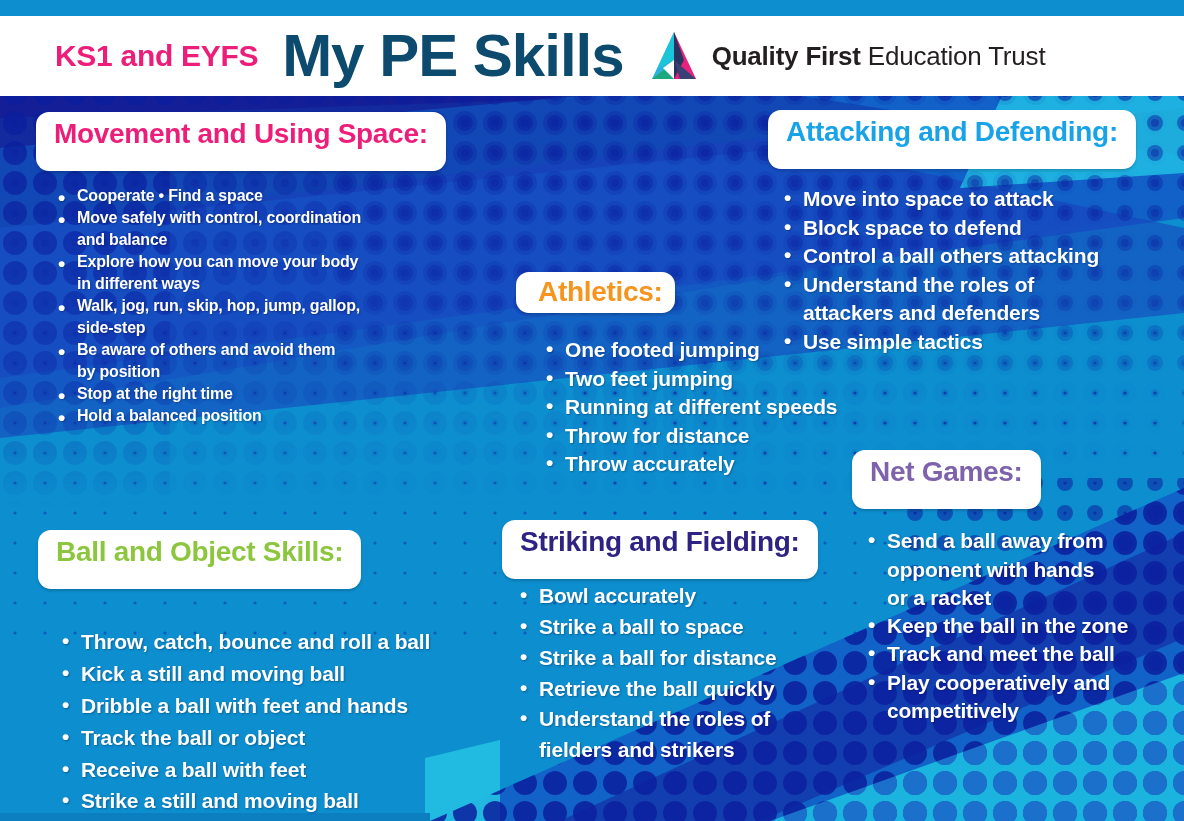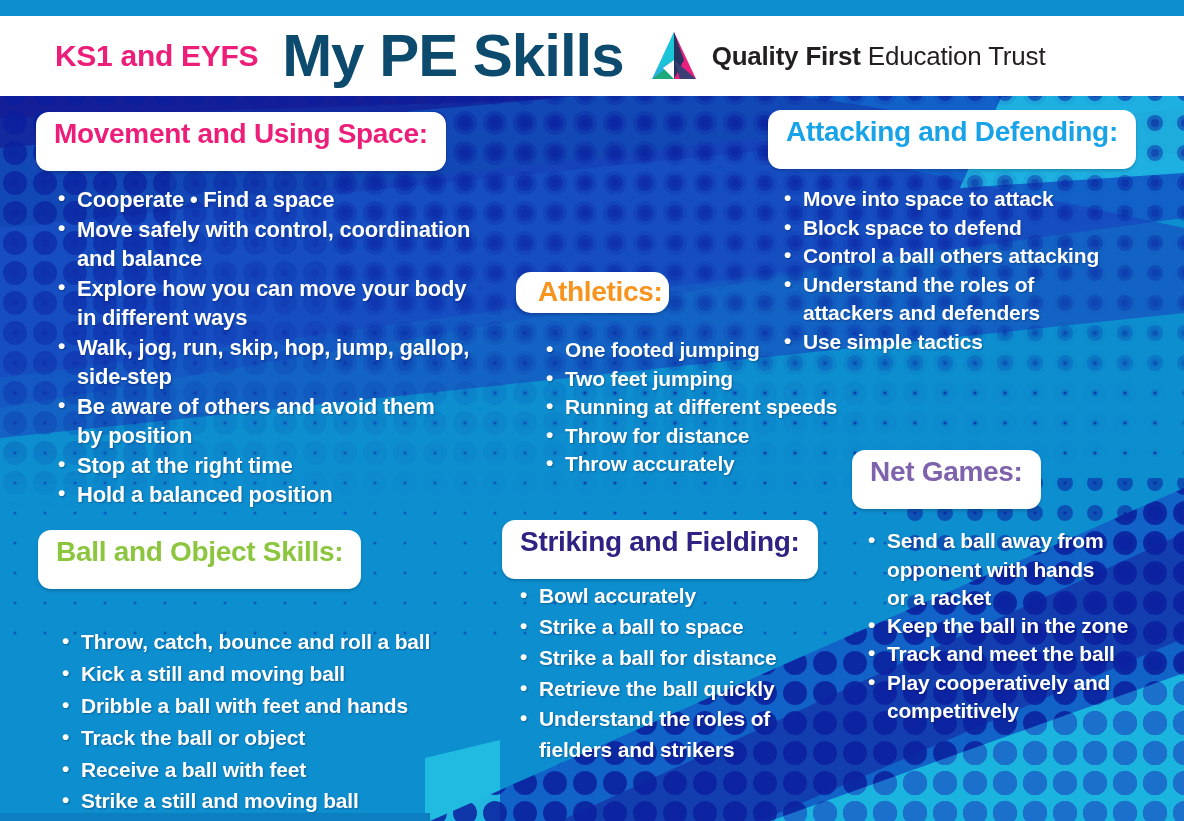--- a/index.html
+++ b/index.html
@@ -56,28 +56,28 @@
   }
   ul.skills li::before{
     content:"\2022";position:absolute;left:0;top:-1px;font-size:21px;
   }
   ul.skills li.cont{padding-left:19px;}
   ul.skills li.cont::before{content:"";}
 
   
   #p-movement{left:36px;top:112px;width:470px;}
   #p-movement .pill span{color:#ED1E79;}
-  #p-movement ul{margin-top:15px;margin-left:22px;font-size:22px;line-height:1.25;}
+  #p-movement ul{margin-top:15px;margin-left:22px;font-size:16px;line-height:1.25;}
 
   #p-attack{left:768px;top:110px;width:400px;}
   #p-attack .pill span{color:#18A3E8;}
   #p-attack ul{margin-top:17px;margin-left:16px;font-size:21px;line-height:1.26;}
 
   #p-athletics{left:516px;top:272px;width:360px;}
-  #p-athletics .pill{padding:5px 6px 7px 22px;border-radius:15px;}
+  #p-athletics .pill{padding:5px 12px 7px 22px;}
   #p-athletics .pill span{color:#F7941E;}
   #p-athletics ul{margin-top:24px;margin-left:30px;font-size:21px;line-height:1.26;}
 
   #p-net{left:852px;top:450px;width:320px;}
   #p-net .pill span{color:#7E62AC;}
   #p-net ul{margin-top:19px;margin-left:16px;font-size:21px;line-height:1.25;}
 
   #p-ball{left:38px;top:530px;width:470px;}
   #p-ball .pill span{color:#8CC63F;}
   #p-ball ul{margin-top:38px;margin-left:24px;font-size:21px;line-height:1.42;}

